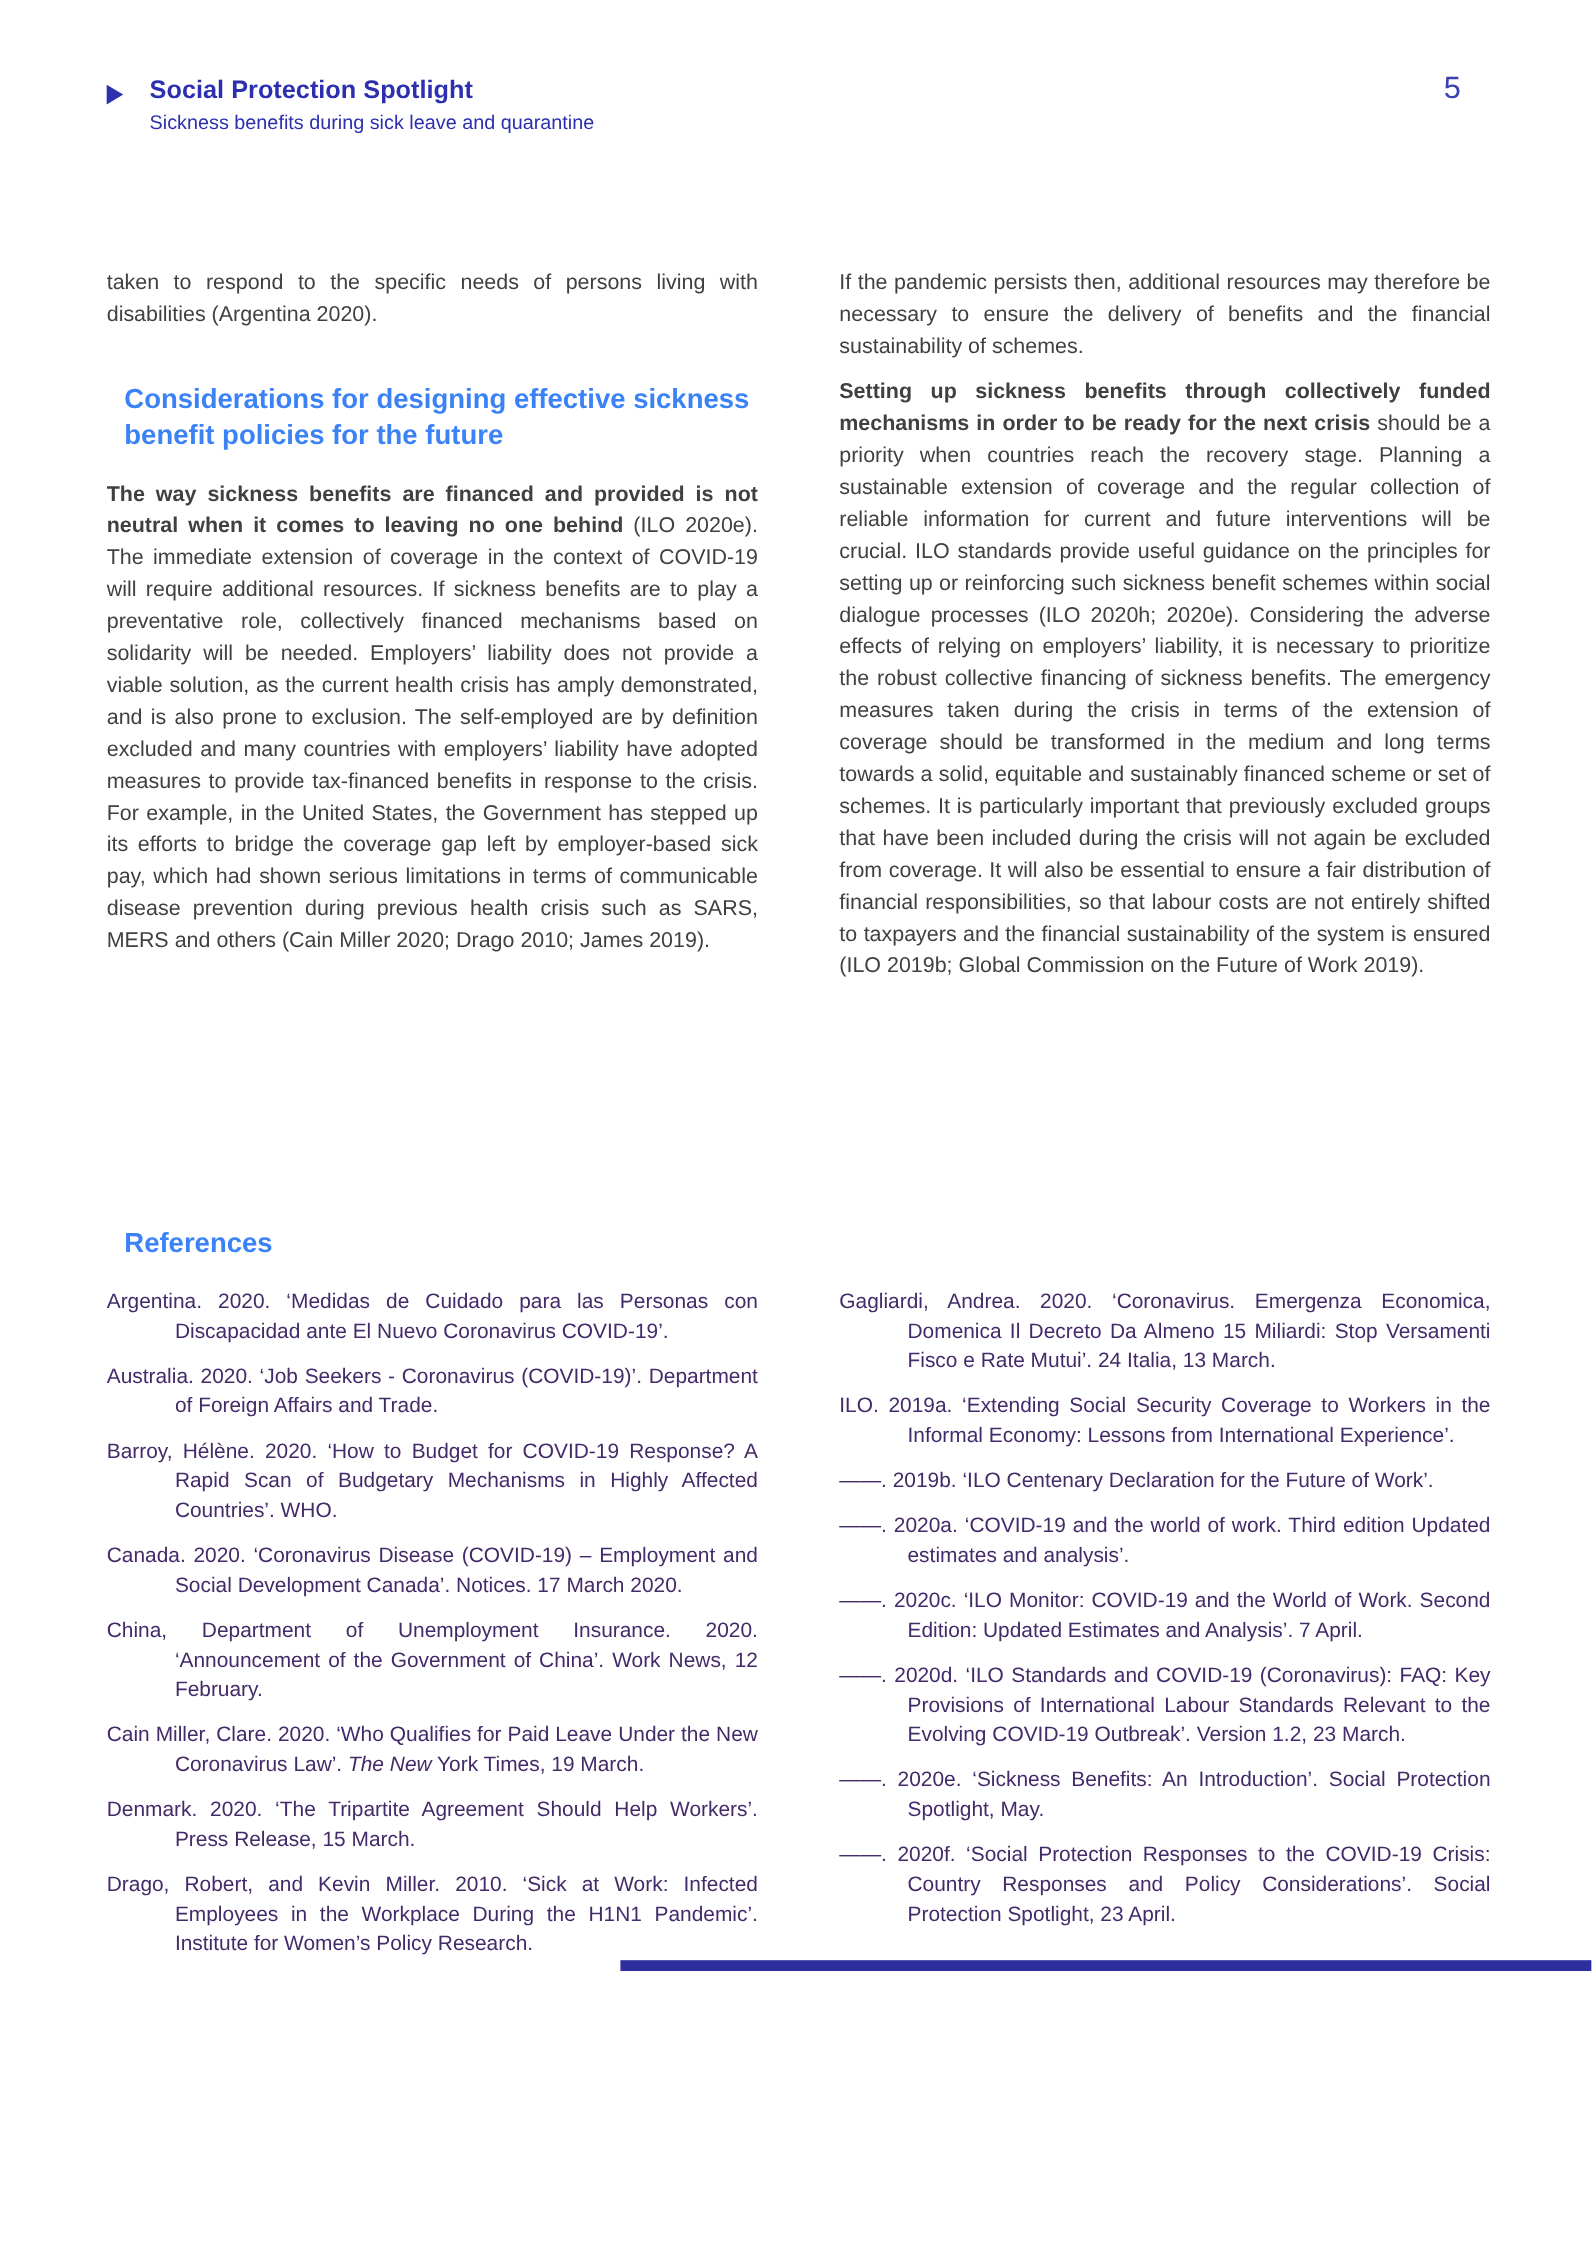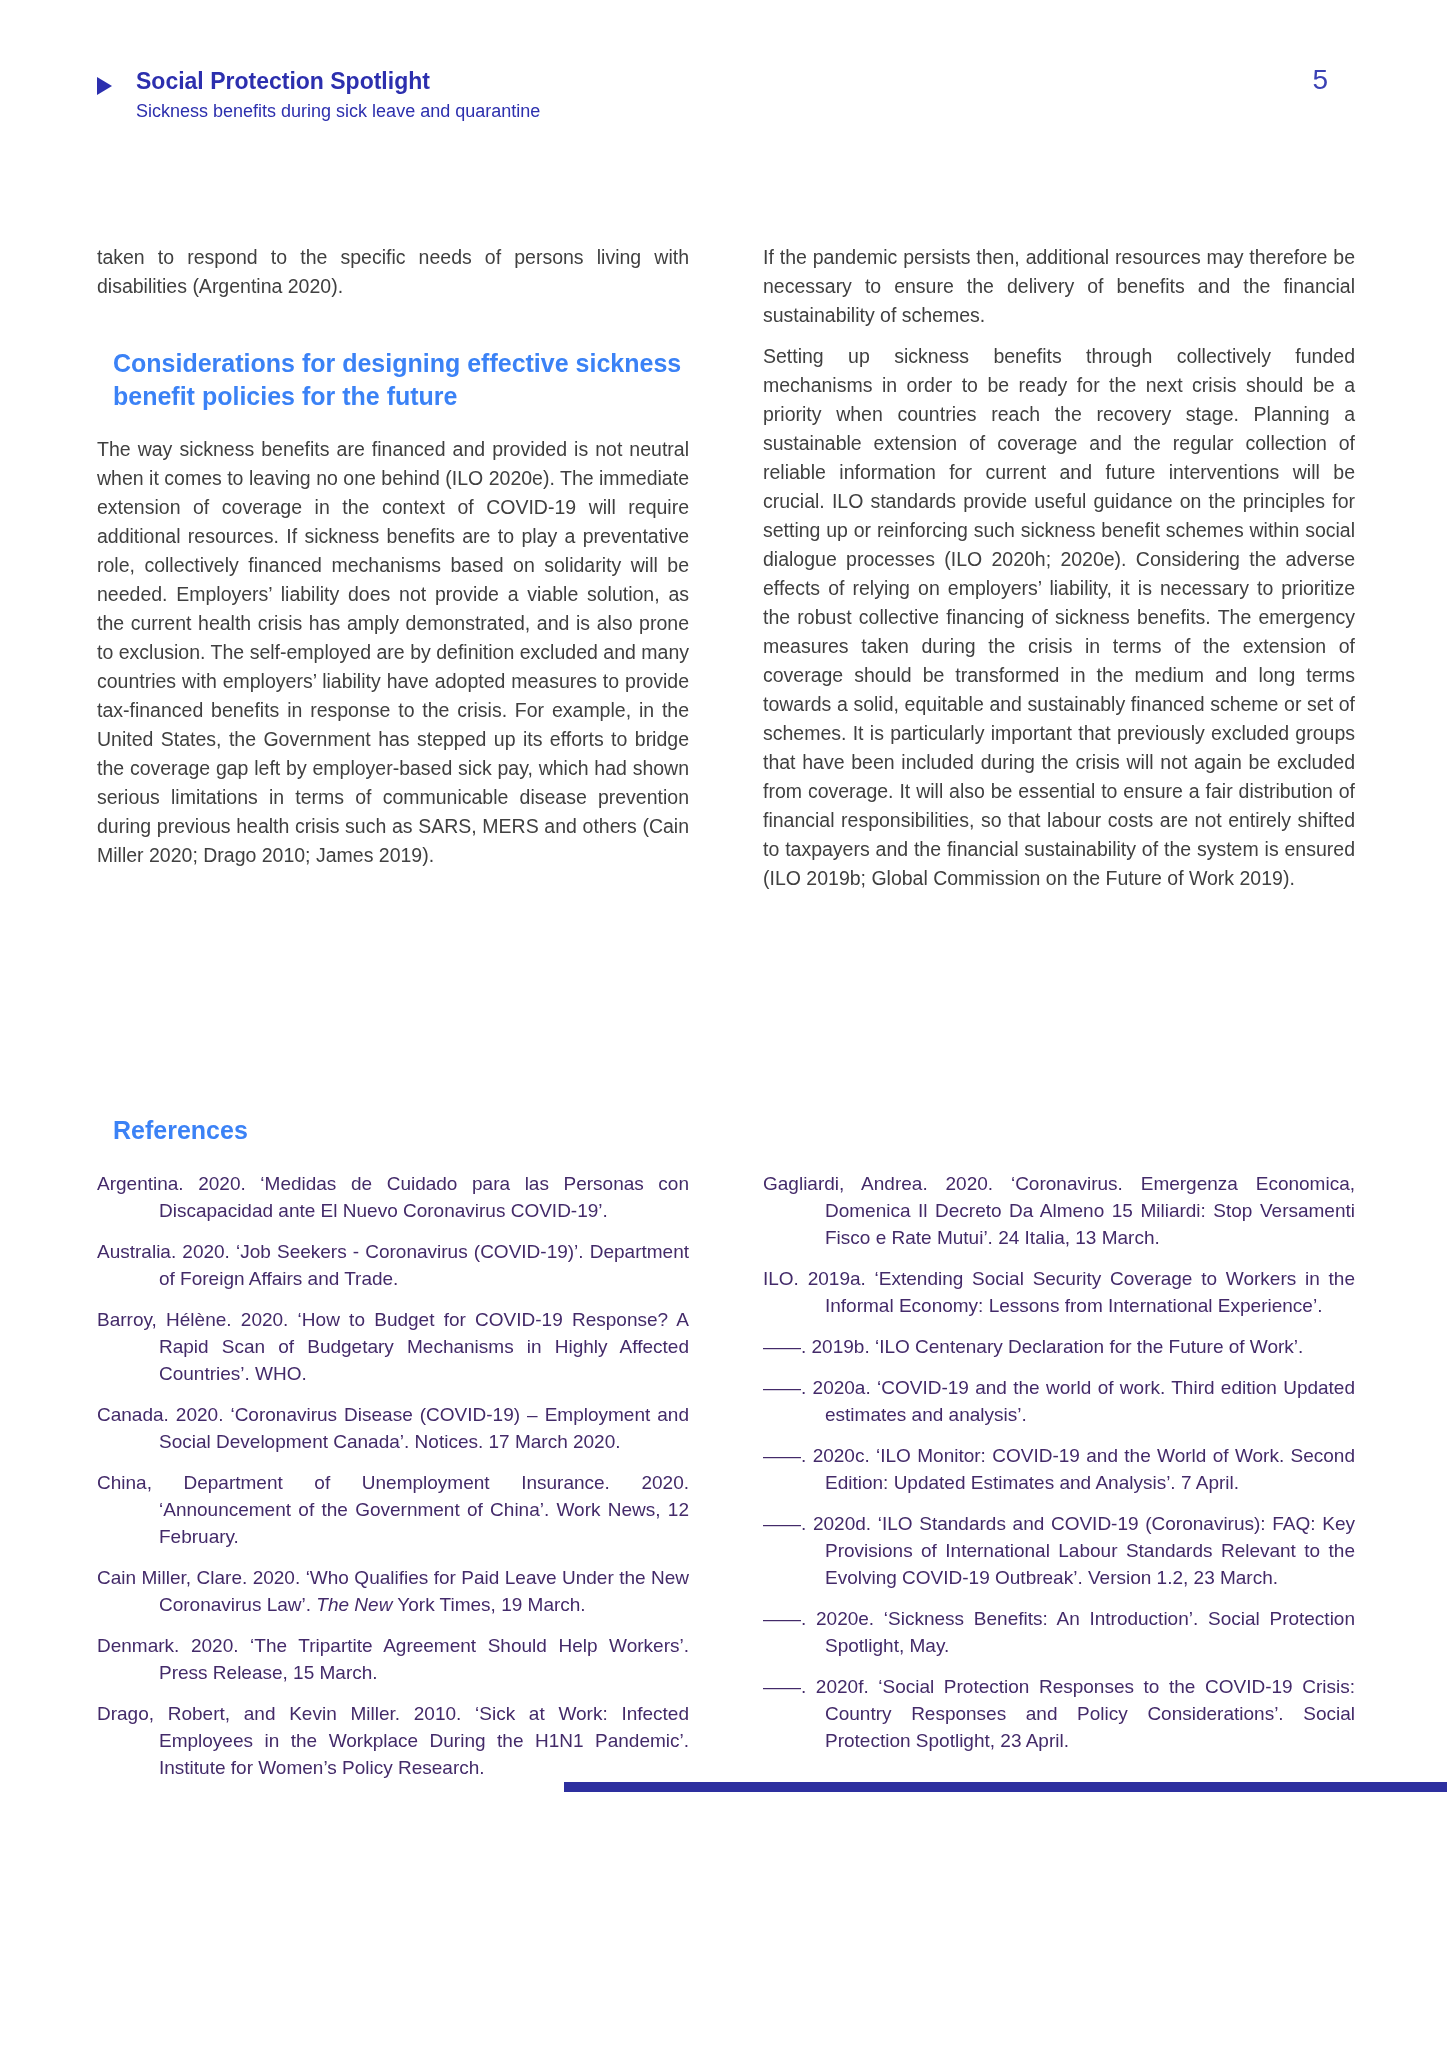--- a/index.html
+++ b/index.html
@@ -27,21 +27,21 @@
     color:#3a41b4;font-size:28px;font-weight:normal;
   }
   
   .main{position:absolute;top:243px;left:97px;display:flex;gap:74px;}
   .main .col{flex:0 0 592px;width:592px;}
   .para{
     margin:0 0 12px 0;
     color:#404040;font-size:19.5px;line-height:29px;
     text-align:justify;
   }
-  .b{font-weight:normal;}
+  .b{font-weight:bold;}
   .i{font-style:italic;}
   h2.red{
     color:#3b82f6;font-size:25px;font-weight:bold;line-height:33px;
     margin:46px 0 22px 16px;
   }
   
   .refs-heading{position:absolute;top:1068px;left:97px;margin:0;}
   .refs{position:absolute;top:1170px;left:97px;display:flex;gap:74px;}
   .refs .col{flex:0 0 592px;width:592px;}
   .ref-entry{

